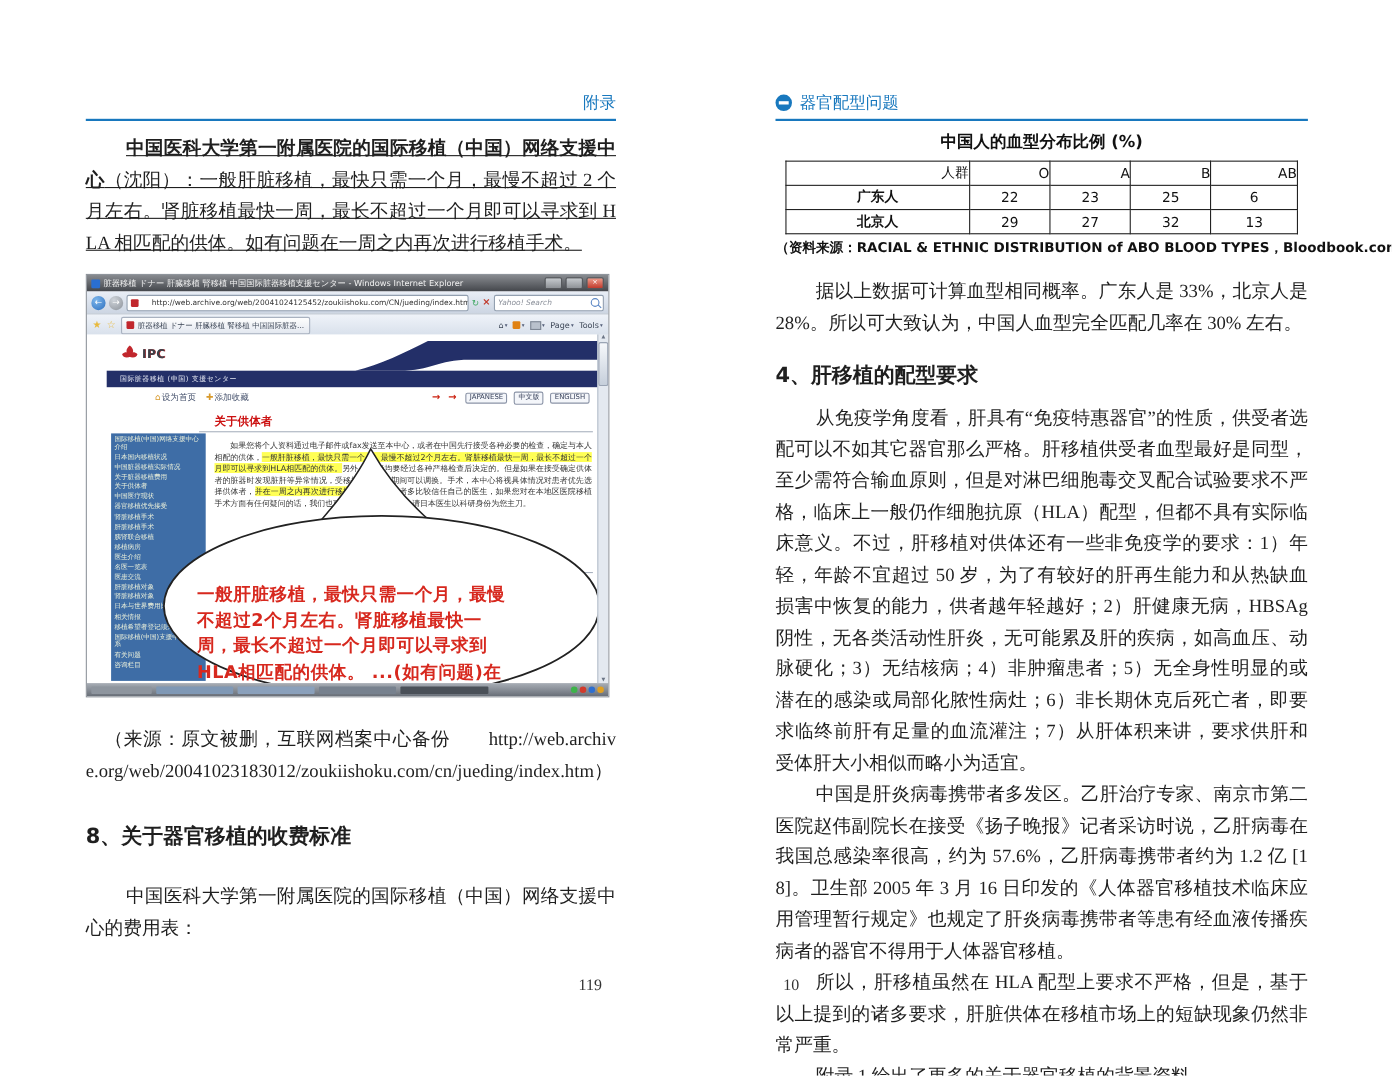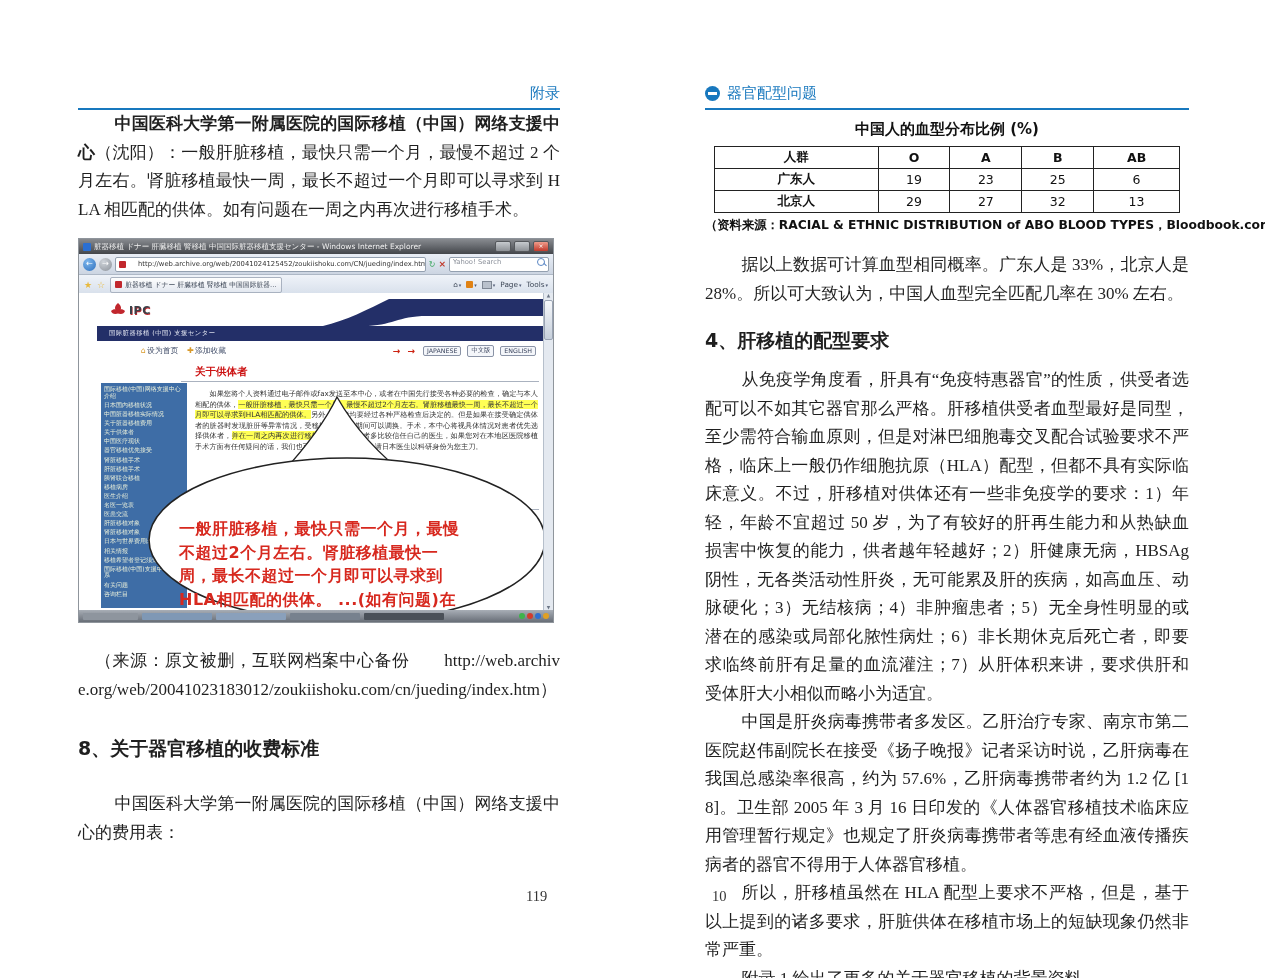--- a/index.html
+++ b/index.html
@@ -36,21 +36,21 @@
   .addrbar{height:20px;background:linear-gradient(#e9eef6,#ccd5e2);display:flex;align-items:center;
            padding:0 4px;gap:3px;border-bottom:1px solid #aeb8c6;}
   .navc{width:13px;height:13px;border-radius:50%;font-size:8px;line-height:12px;text-align:center;color:#fff;flex:0 0 auto;}
   .navc.back{background:radial-gradient(circle at 35% 30%,#7db6ec,#2c6fbe);}
   .navc.fwd{background:radial-gradient(circle at 35% 30%,#cfd4da,#8b9199);}
   .addr{flex:1;height:13px;background:#fff;border:1px solid #93a0b0;border-radius:2px;display:flex;
         align-items:center;gap:12px;padding:0 3px;font-size:6.8px;color:#333;white-space:nowrap;overflow:hidden;}
   .mini{font-size:8px;color:#4a6;flex:0 0 auto;}
   .stop{color:#c0392b;font-weight:bold;font-size:9px;flex:0 0 auto;}
   .searchbox{width:92px;height:13px;background:#fff;border:1px solid #93a0b0;border-radius:2px;display:flex;
-             align-items:flex-start;gap:2px;padding:0 3px;font-size:6.8px;color:#8a8f99;white-space:nowrap;overflow:hidden;}
+             align-items:center;gap:2px;padding:0 3px;font-size:6.8px;color:#8a8f99;font-style:italic;white-space:nowrap;overflow:hidden;}
   .mag{width:6px;height:6px;border:1.3px solid #5a86c4;border-radius:50%;position:relative;flex:0 0 auto;margin-left:auto;}
   .mag::after{content:"";position:absolute;width:4px;height:1.3px;background:#5a86c4;transform:rotate(45deg);right:-3px;bottom:-1px;}
 
   .favbar{height:19px;background:linear-gradient(#eff3f9,#d8e0eb);display:flex;align-items:center;
           padding:0 5px;gap:5px;font-size:7.3px;color:#3c4656;border-bottom:1px solid #9aa4b2;}
   .star{color:#e8b93c;font-size:9px;flex:0 0 auto;}
   .ietab{height:14px;background:linear-gradient(#fefefe,#e3e8f0);border:1px solid #a9b2c0;border-radius:2px;
          display:flex;align-items:center;gap:3px;padding:0 4px;max-width:165px;white-space:nowrap;overflow:hidden;font-size:6.8px;}
   .favicon{width:7px;height:7px;background:#c1272d;border-radius:1px;flex:0 0 auto;}
   .favbar-right{margin-left:auto;display:flex;align-items:center;gap:5px;white-space:nowrap;}
@@ -94,36 +94,36 @@
   .bubble-svg{position:absolute;left:0;top:0;pointer-events:none;}
   .bubble-text{position:absolute;left:100px;top:224px;width:330px;font-family:"DejaVu Sans","Liberation Sans",sans-serif;
                font-weight:bold;font-size:16px;line-height:23.5px;color:#d7281e;white-space:pre-line;letter-spacing:0.5px;}
 
   
   .tbl-title{font-family:"DejaVu Sans","Liberation Sans",sans-serif;font-weight:bold;font-size:15px;
              text-align:center;margin:10px 0 7px;color:#111;}
   table.blood{border-collapse:collapse;margin:0 auto;width:466px;font-family:"DejaVu Sans","Liberation Sans",sans-serif;
               font-size:12.5px;color:#111;border:1.5px solid #222;}
   table.blood th,table.blood td{border:1px solid #222;text-align:center;padding:2px 0;height:17px;}
-  table.blood th{font-weight:bold;}
+  table.blood th{font-weight:normal;text-align:right;}
   table.blood td.rowhead{font-weight:bold;}
   .tbl-source{font-family:"DejaVu Sans","Liberation Sans",sans-serif;font-weight:bold;font-size:12.3px;
               text-align:center;margin-top:4px;color:#111;white-space:nowrap;}
 </style>
 </head>
 <body>
 
 <div class="sheet">
 
   <div class="col col-left">
     <div class="col-header right-align">
       <span>附录</span>
     </div>
 
-    <p class="para indent" style="margin-top:0;"><b>中国医科大学第一附属医院的国际移植（中国）网络支援中心</b><span>（沈阳）：一般肝脏移植，最快只需一个月，最慢不超过 2 个月左右。肾脏移植最快一周，最长不超过一个月即可以寻求到 HLA 相匹配的供体。如有问题在一周之内再次进行移植手术。</span></p>
+    <p class="para indent" style="margin-top:11px;text-decoration:underline;"><b>中国医科大学第一附属医院的国际移植（中国）网络支援中心</b><span>（沈阳）：一般肝脏移植，最快只需一个月，最慢不超过 2 个月左右。肾脏移植最快一周，最长不超过一个月即可以寻求到 HLA 相匹配的供体。如有问题在一周之内再次进行移植手术。</span></p>
 
     <div class="browser">
       <div class="titlebar">
         <span class="title-ico"></span>
         <span class="title-text">脏器移植 ドナー 肝臓移植 腎移植 中国国际脏器移植支援センター - Windows Internet Explorer</span>
         <span class="winbtn"></span>
         <span class="winbtn"></span>
         <span class="winbtn close">×</span>
       </div>
       <div class="addrbar">
@@ -284,21 +284,21 @@
             <th>人群</th>
             <th>O</th>
             <th>A</th>
             <th>B</th>
             <th>AB</th>
           </tr>
         </thead>
       <tbody>
           <tr>
             <td class="rowhead">广东人</td>
-            <td>19</td>
+            <td>22</td>
             <td>23</td>
             <td>25</td>
             <td>6</td>
           </tr>
           <tr>
             <td class="rowhead">北京人</td>
             <td>29</td>
             <td>27</td>
             <td>32</td>
             <td>13</td>

